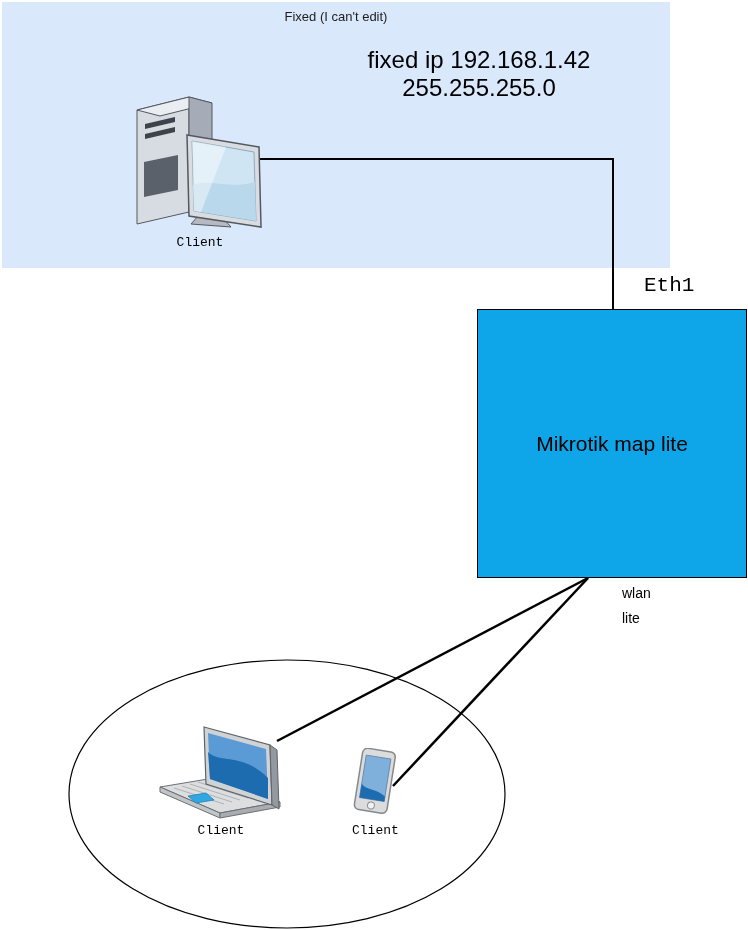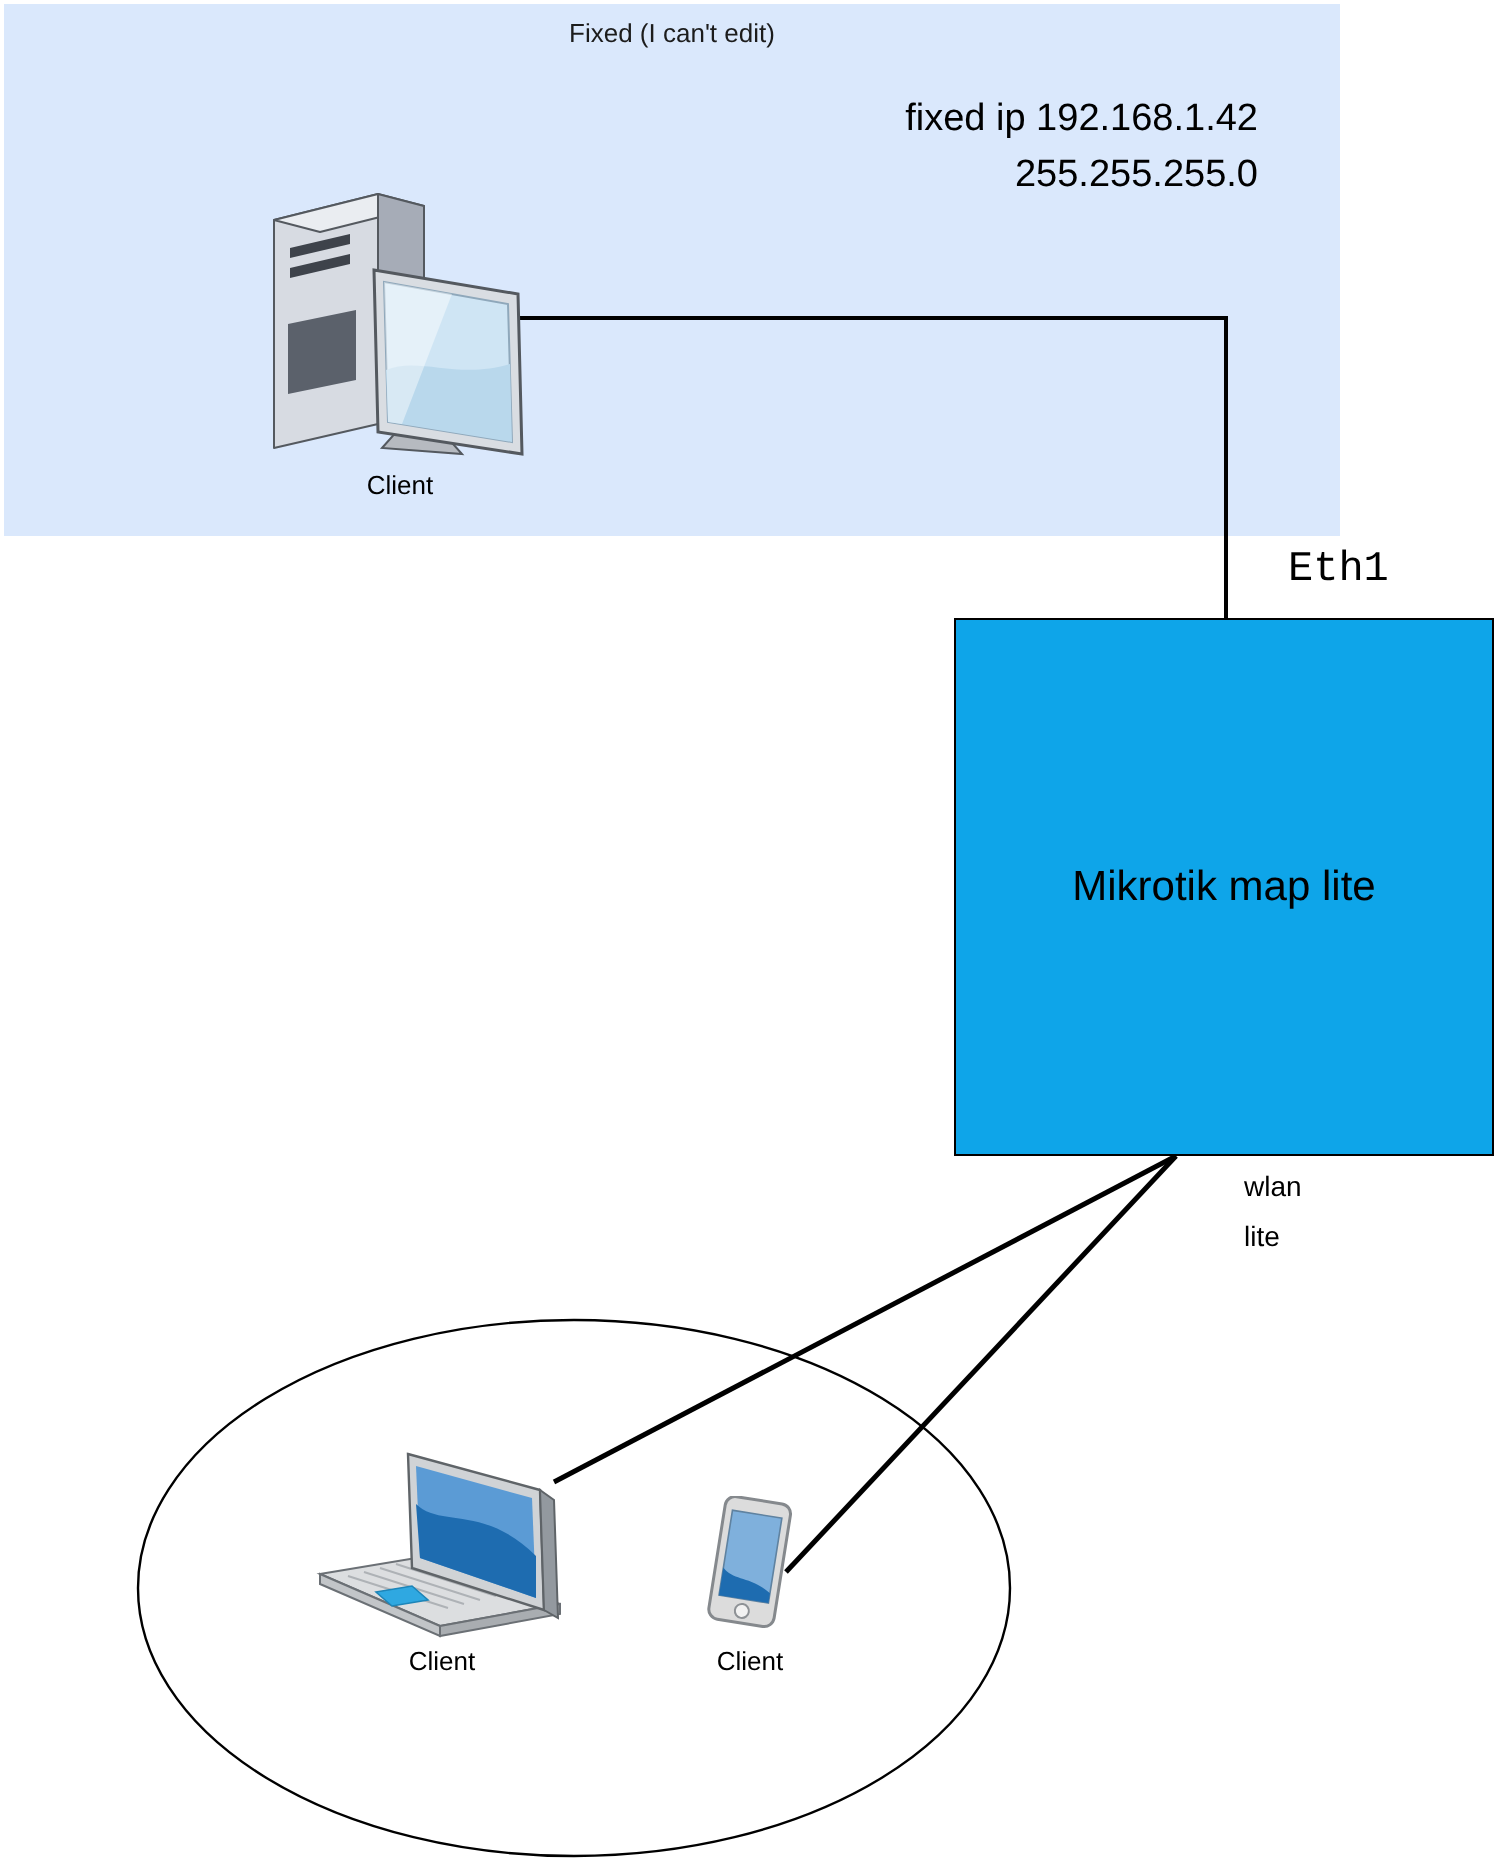--- a/index.html
+++ b/index.html
@@ -2,30 +2,30 @@
 <html><head>
 <meta charset="utf-8">
 <style>
   html,body{margin:0;padding:0;background:#ffffff;}
   #canvas{
     position:relative;width:748px;height:930px;background:#ffffff;
     font-family:"Liberation Sans",sans-serif;color:#000;overflow:hidden;
   }
   .zone{position:absolute;left:2px;top:2px;width:668px;height:266px;background:#dae8fc;}
   .zone-title{padding-top:7px;text-align:center;font-size:13px;color:#1c1c1c;}
-  .ip-note{position:absolute;left:329px;top:46px;width:300px;text-align:right;font-size:19px;line-height:28px;}
+  .ip-note{position:absolute;left:329px;top:46px;width:300px;text-align:center;font-size:24px;line-height:28px;}
   #wires{position:absolute;left:0;top:0;width:748px;height:930px;}
   .router{
     position:absolute;left:477px;top:309px;width:268px;height:267px;
     background:#0ea5e9;border:1px solid #000;
     display:flex;align-items:center;justify-content:center;font-size:21px;
   }
   .lbl-eth{position:absolute;left:644px;top:274px;font-size:21px;white-space:nowrap;font-family:Liberation Mono, monospace;}
   .lbl-wlan{position:absolute;left:622px;top:581px;font-size:14px;line-height:25px;}
-  .dev-label{position:absolute;font-size:13px;text-align:center;white-space:nowrap;}
+  .dev-label{position:absolute;font-size:13px;text-align:center;white-space:nowrap;font-family:Liberation Mono, monospace;}
   .dl-desktop{left:133px;top:235px;width:134px;}
   .dl-laptop{left:158px;top:823px;width:126px;}
   .dl-phone{left:352px;top:823px;width:46px;}
   .icon{position:absolute;}
   .icon-desktop{left:133px;top:88px;width:134px;height:142px;}
   .icon-laptop{left:158px;top:726px;width:126px;height:94px;}
   .icon-phone{left:353px;top:748px;width:46px;height:70px;}
 </style>
 </head>
 <body>

